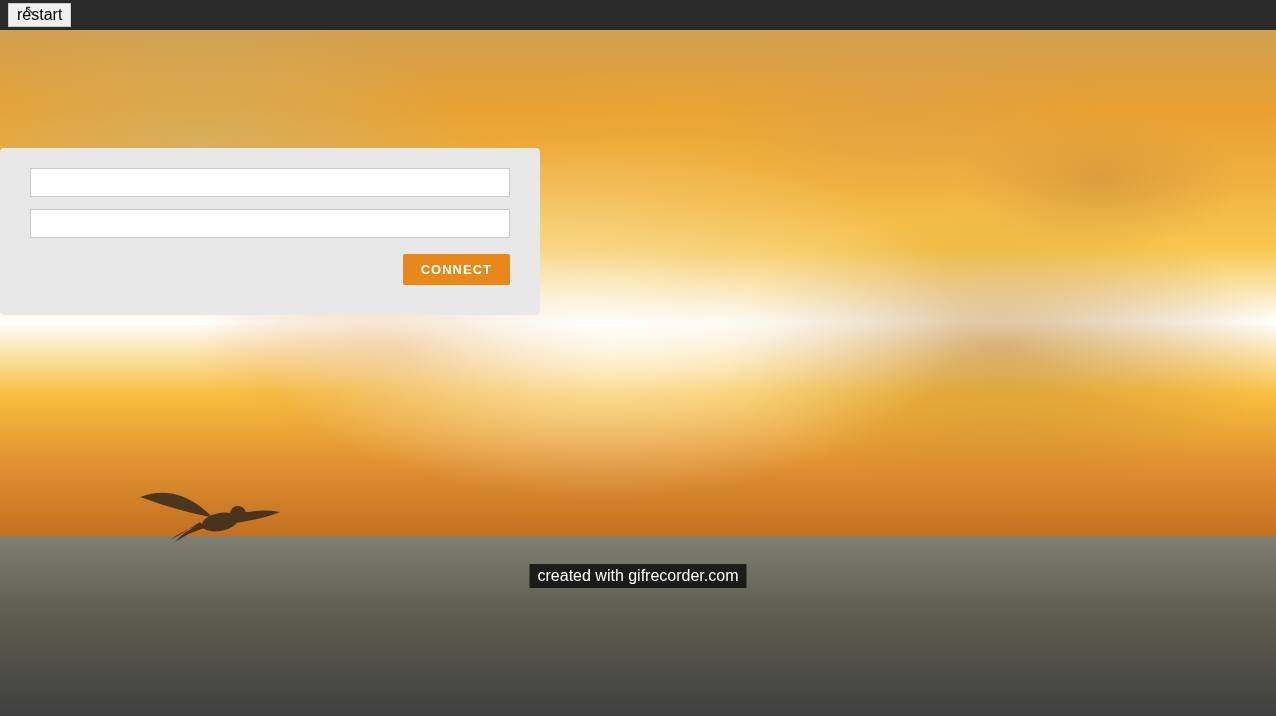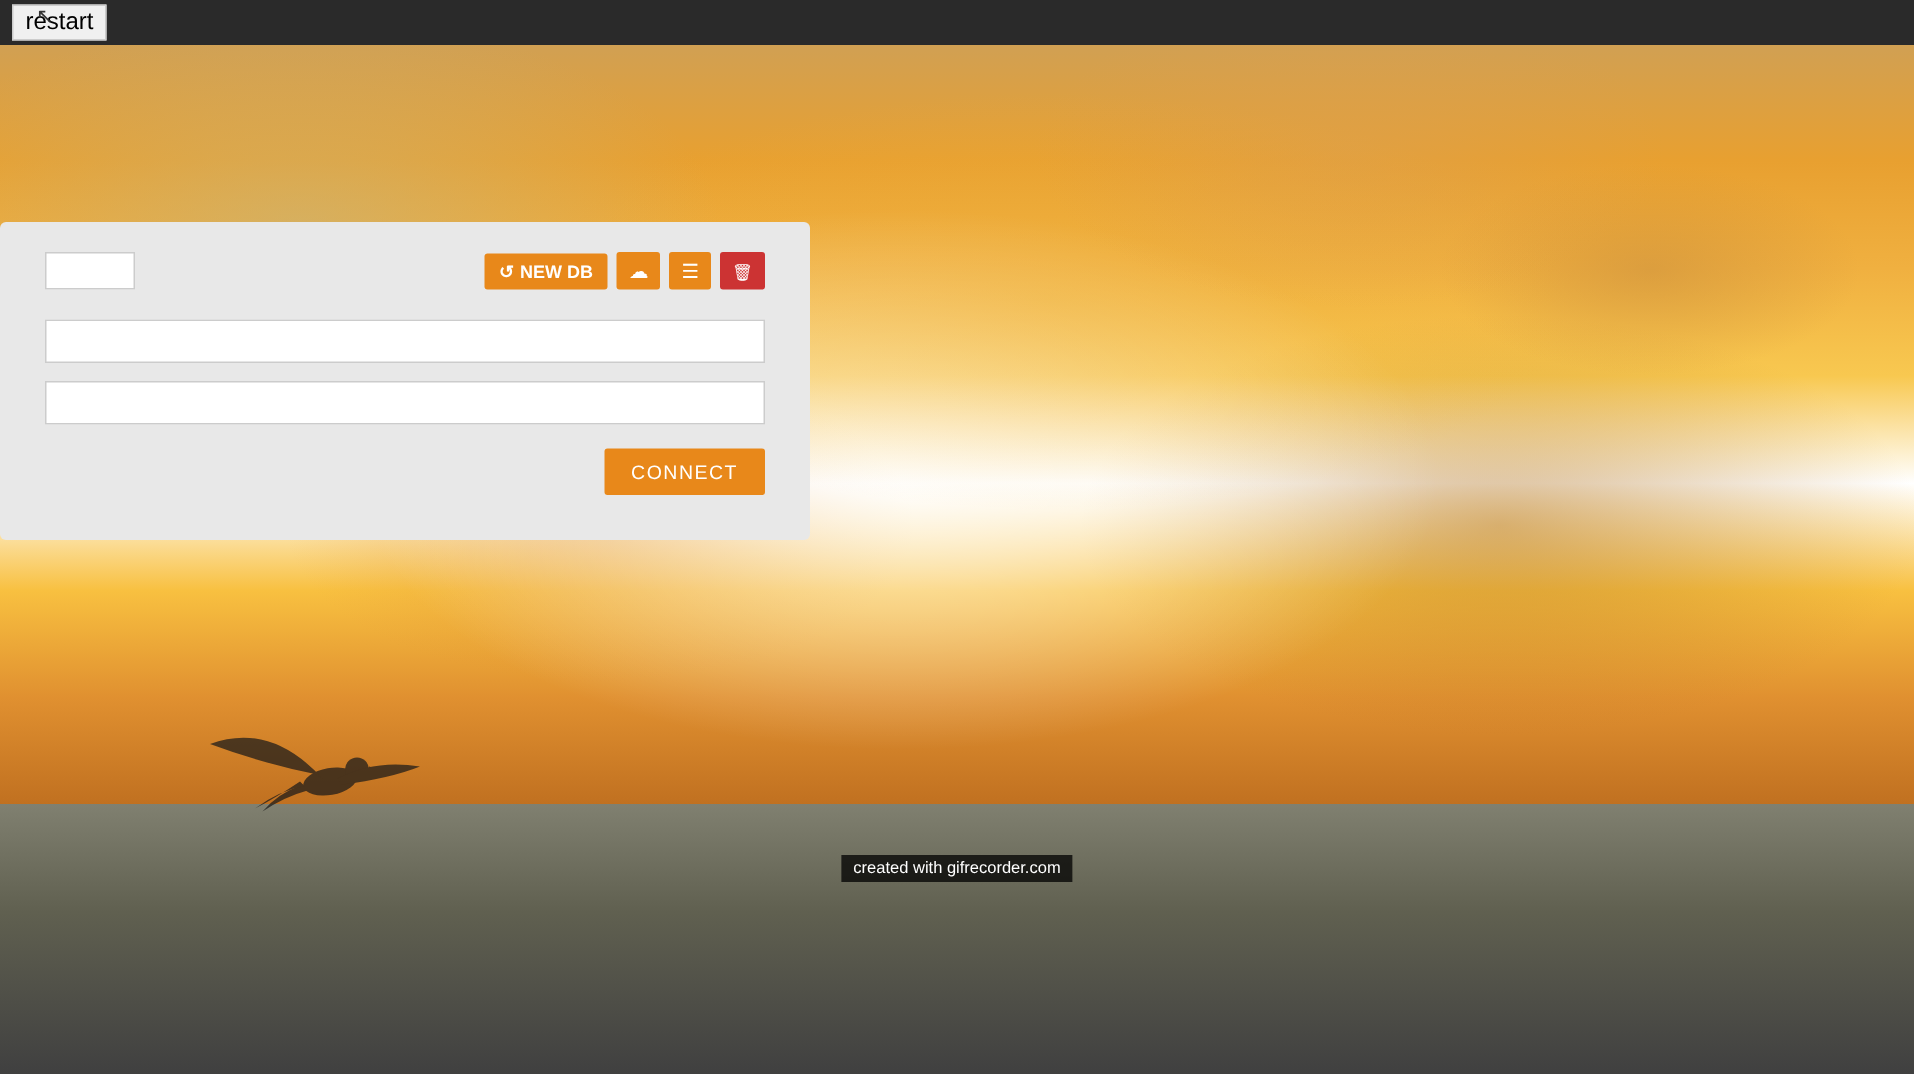--- a/index.html
+++ b/index.html
@@ -180,35 +180,35 @@
       justify-content: flex-end;
       margin-top: 16px;
     }
 
     .btn-connect {
       background: #e8881a;
       color: white;
       border: none;
       padding: 8px 18px;
       font-size: 13px;
-      font-weight: normal;
+      font-weight: bold;
       letter-spacing: 1px;
       cursor: pointer;
       border-radius: 2px;
     }
 
     
     .watermark {
       position: absolute;
       bottom: 128px;
       left: 50%;
       transform: translateX(-50%);
       background: rgba(0,0,0,0.75);
       color: white;
-      font-size: 11px;
+      font-size: 16px;
       padding: 3px 8px;
       white-space: nowrap;
       z-index: 6;
     }
 
     
     .bird {
       position: absolute;
       bottom: 140px;
       left: 120px;
@@ -256,46 +256,20 @@
 
 <div class="topbar">
   <span class="cursor-icon">↖</span>
   <button class="restart-btn">
     <span>restart</span>
   </button>
 </div>
 
 <div class="dialog-panel">
 
-  <div class="toolbar-row">
-
-    <div class="db-select-wrapper">
-      <select class="db-select">
-        <option value=""></option>
-      </select>
-    </div>
-
-    <button class="btn-orange">
-      <span class="icon-refresh"></span>
-      <span>NEW DB</span>
-    </button>
-
-    <button class="btn-icon">
-      <span class="icon-cloud"></span>
-    </button>
-
-    <button class="btn-icon">
-      <span class="icon-list"></span>
-    </button>
-
-    <button class="btn-red">
-      <span class="icon-trash"></span>
-    </button>
-
-  </div>
 
   <div class="form-row">
     <input type="text" class="form-input" value="" style="">
   </div>
 
   <div class="form-row">
     <input type="text" class="form-input" value="" style="">
   </div>
 
   <div class="connect-row">

